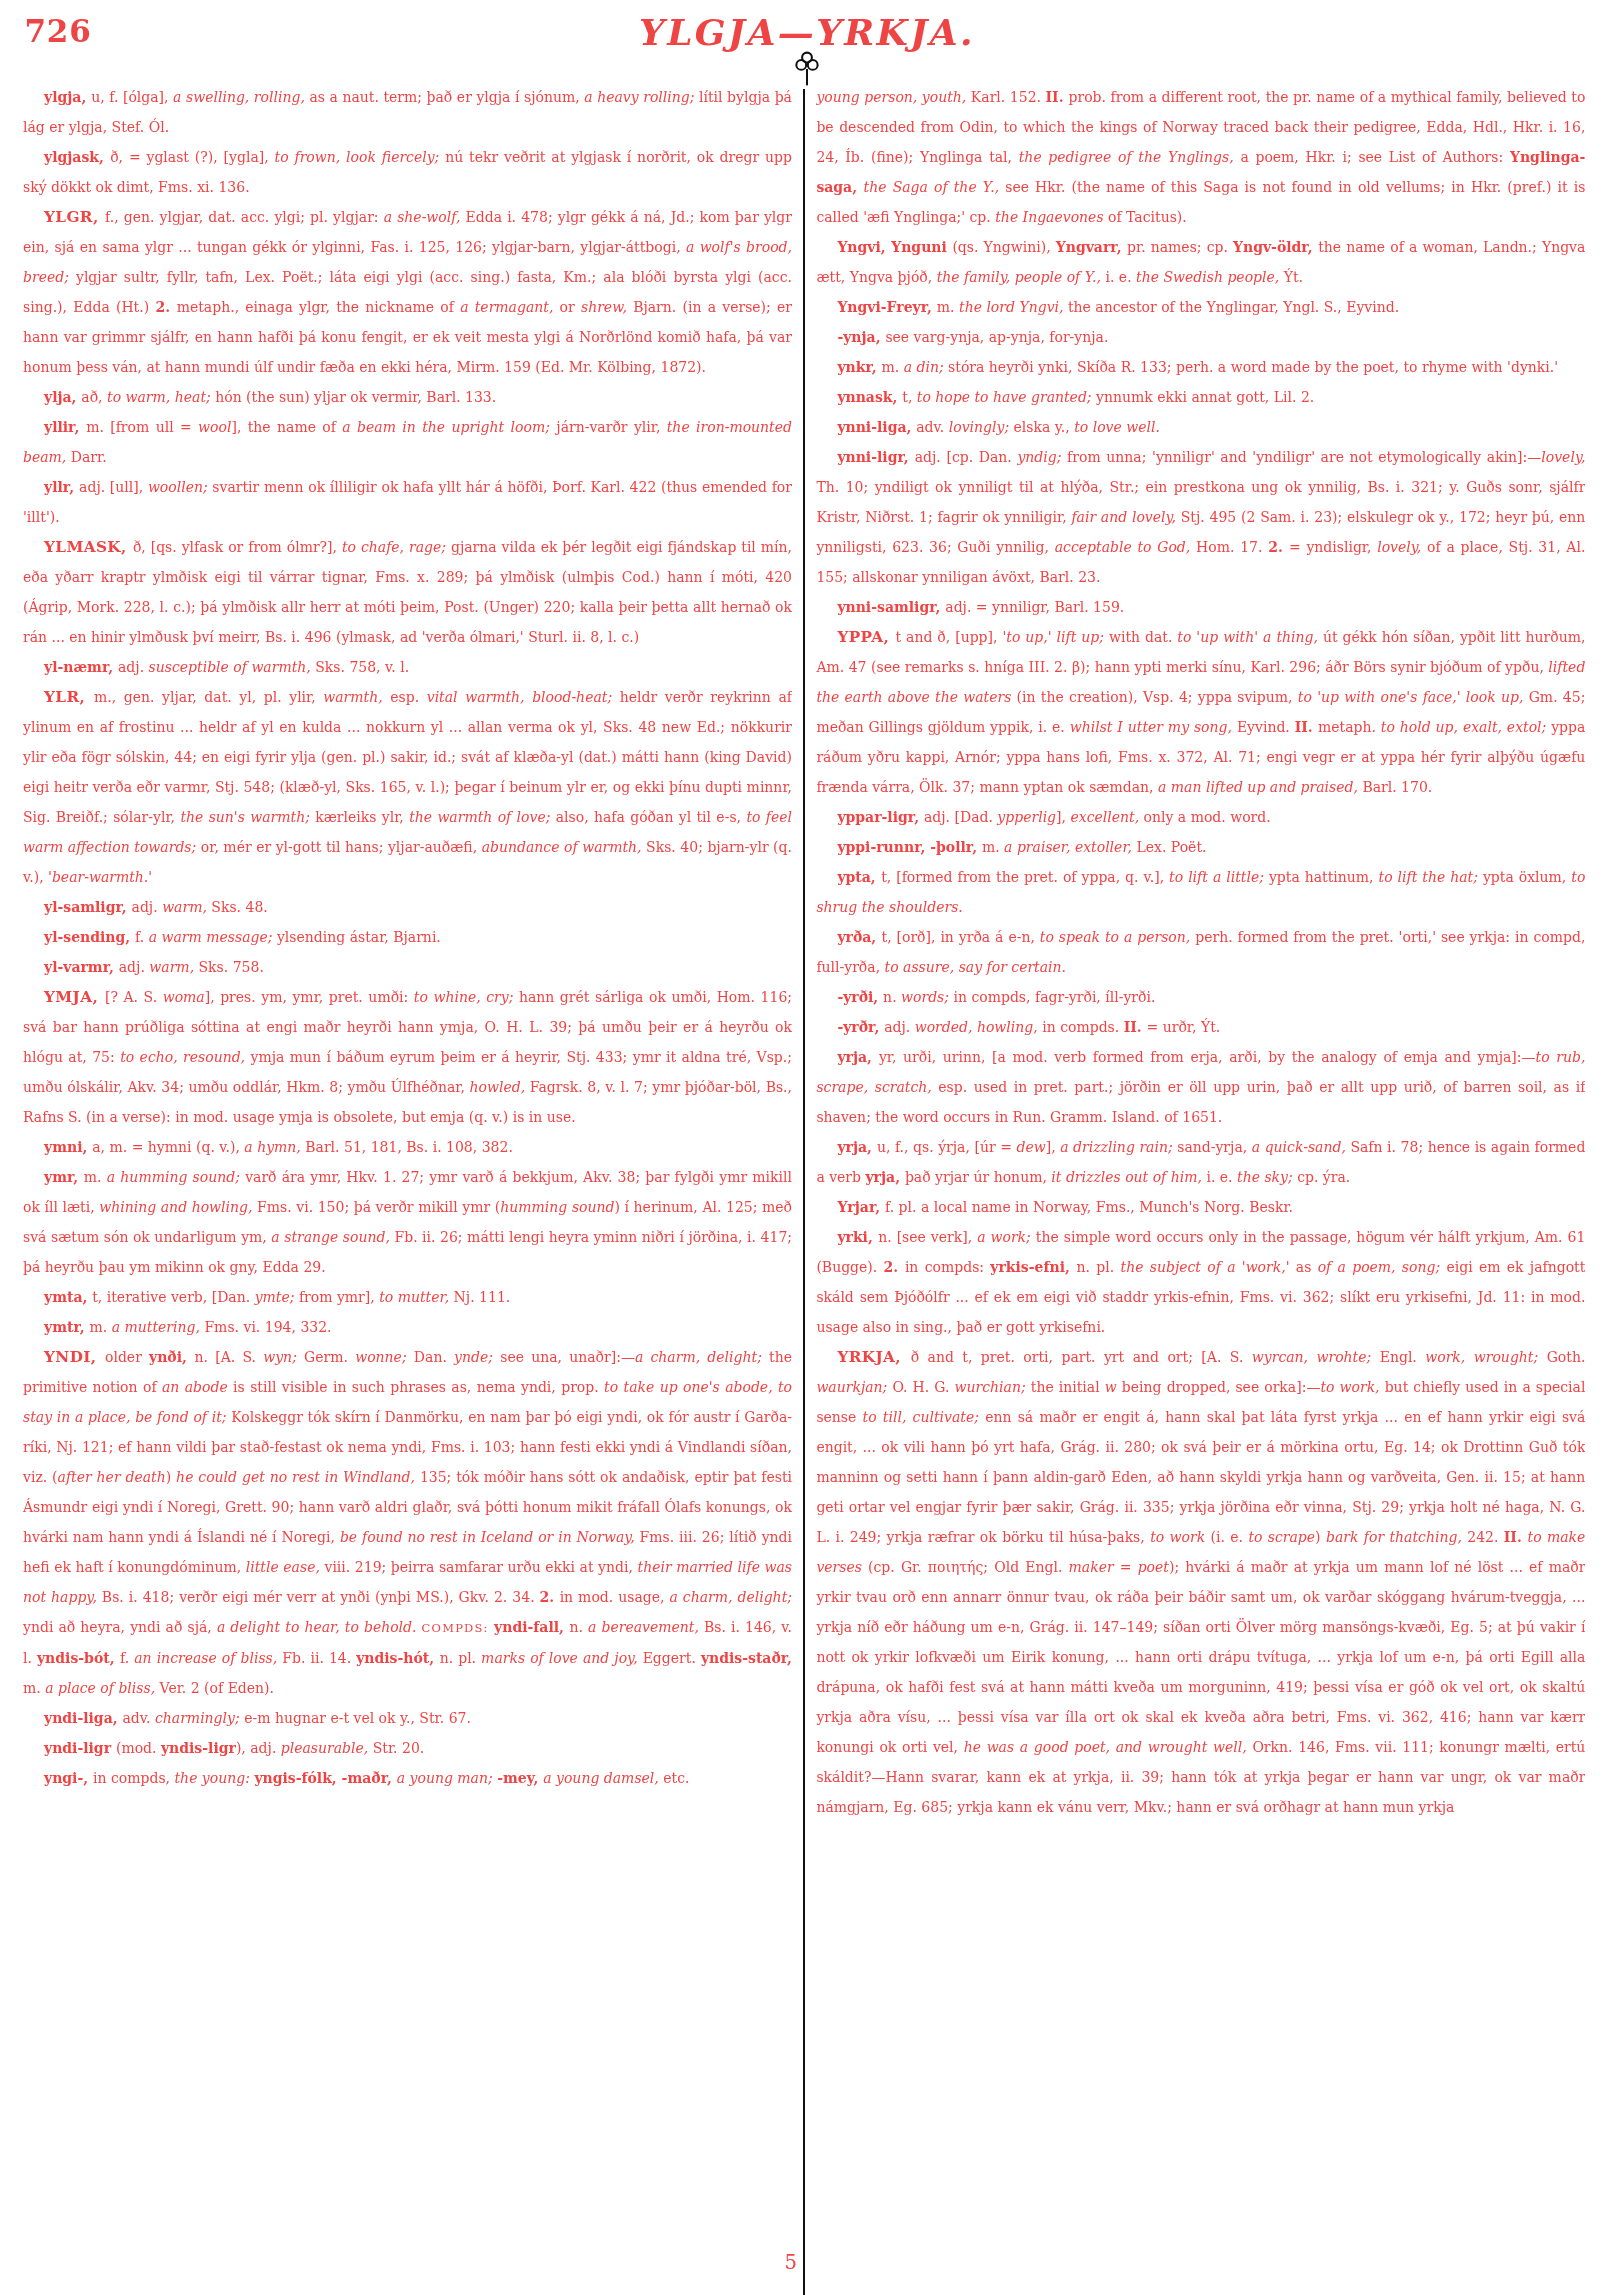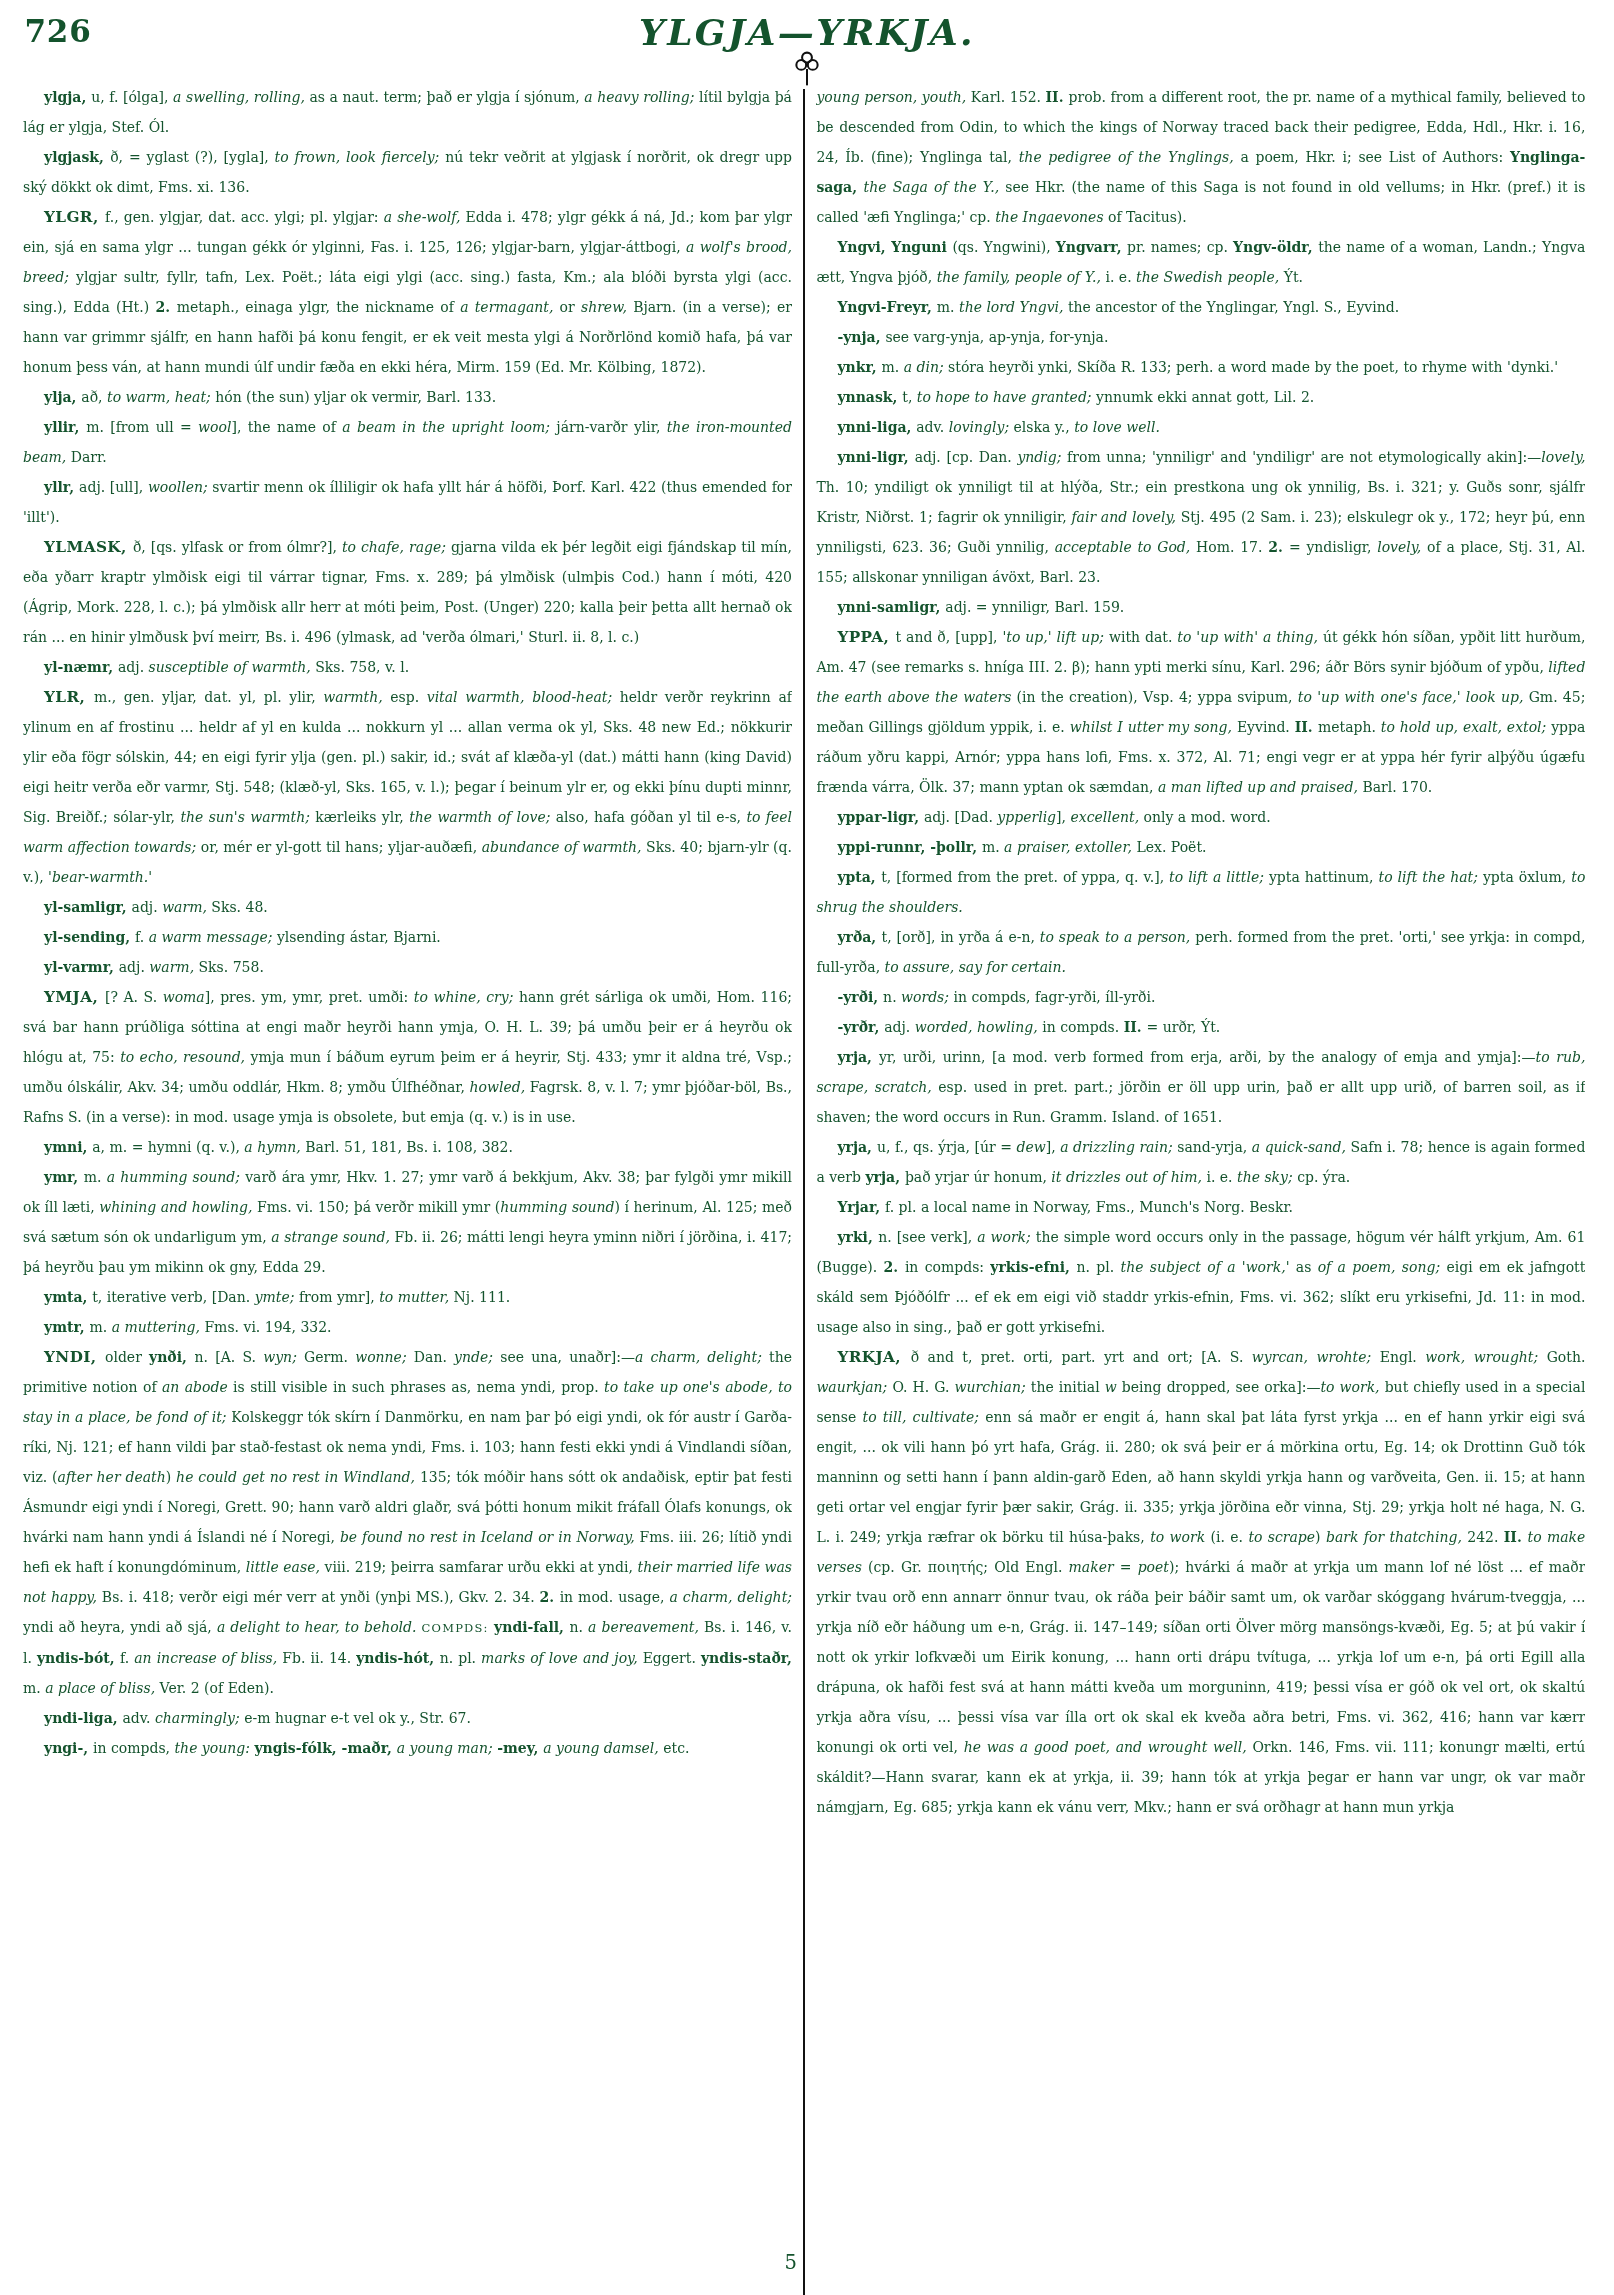--- a/index.html
+++ b/index.html
@@ -1,16 +1,16 @@
 <!DOCTYPE html>
 <html style="font-size:13px"><head>
 <meta charset="utf-8">
 <style>
   html,body{margin:0;padding:0;background:#d8d5ce;}
-  .page{position:relative;width:1614px;height:2295px;background:#ffffff;color:#14532d;
+  .page{position:relative;width:1614px;height:2295px;background:#ffffff;color:#ef4444;
         font-family:"DejaVu Serif", serif;overflow:hidden;}
   .page-header{position:absolute;top:11.4px;left:0;width:100%;height:52px;}
   .page-number{position:absolute;left:24.5px;top:1.6px;font-size:31px;font-weight:bold;letter-spacing:0.8px;}
   .page-title{position:absolute;left:0;right:0;top:0;text-align:center;font-size:36px;font-weight:bold;letter-spacing:2.4px;font-style:italic;}
   .ornament{position:absolute;left:50%;top:51px;transform:translateX(-50%);}
   .columns{position:absolute;top:82px;left:23px;right:23px;bottom:0;display:flex;}
   .column{width:769px;overflow:hidden;font-size:14px;line-height:30px;text-align:justify;
           hyphens:none;}
   .divider{width:1.6px;background:#111;margin:0 11.4px;margin-top:6.5px;}
   .entry{margin:0;text-indent:21px;}
@@ -54,20 +54,21 @@
         <p class="entry"><span class="s-h">yl-samligr, </span><span class="s-r">adj. </span><span class="s-i">warm, </span><span class="s-r">Sks. 48.</span></p>
         <p class="entry"><span class="s-h">yl-sending, </span><span class="s-r">f. </span><span class="s-i">a warm message; </span><span class="s-r">ylsending ástar, Bjarni.</span></p>
         <p class="entry"><span class="s-h">yl-varmr, </span><span class="s-r">adj. </span><span class="s-i">warm, </span><span class="s-r">Sks. 758.</span></p>
         <p class="entry"><span class="s-H">YMJA, </span><span class="s-r">[? A. S. </span><span class="s-i">woma</span><span class="s-r">], pres. ym, ymr, pret. umði: </span><span class="s-i">to whine, cry; </span><span class="s-r">hann grét sárliga ok umði, Hom. 116; svá bar hann prúðliga sóttina at engi maðr heyrði hann ymja, O. H. L. 39; þá umðu þeir er á heyrðu ok hlógu at, 75: </span><span class="s-i">to echo, resound, </span><span class="s-r">ymja mun í báðum eyrum þeim er á heyrir, Stj. 433; ymr it aldna tré, Vsp.; umðu ólskálir, Akv. 34; umðu oddlár, Hkm. 8; ymðu Úlfhéðnar, </span><span class="s-i">howled, </span><span class="s-r">Fagrsk. 8, v. l. 7; ymr þjóðar-böl, Bs., Rafns S. (in a verse): in mod. usage ymja is obsolete, but emja (q. v.) is in use.</span></p>
         <p class="entry"><span class="s-h">ymni, </span><span class="s-r">a, m. = hymni (q. v.), </span><span class="s-i">a hymn, </span><span class="s-r">Barl. 51, 181, Bs. i. 108, 382.</span></p>
         <p class="entry"><span class="s-h">ymr, </span><span class="s-r">m. </span><span class="s-i">a humming sound; </span><span class="s-r">varð ára ymr, Hkv. 1. 27; ymr varð á bekkjum, Akv. 38; þar fylgði ymr mikill ok íll læti, </span><span class="s-i">whining and howling, </span><span class="s-r">Fms. vi. 150; þá verðr mikill ymr (</span><span class="s-i">humming sound</span><span class="s-r">) í herinum, Al. 125; með svá sætum són ok undarligum ym, </span><span class="s-i">a strange sound, </span><span class="s-r">Fb. ii. 26; mátti lengi heyra yminn niðri í jörðina, i. 417; þá heyrðu þau ym mikinn ok gny, Edda 29.</span></p>
         <p class="entry"><span class="s-h">ymta, </span><span class="s-r">t, iterative verb, [Dan. </span><span class="s-i">ymte; </span><span class="s-r">from ymr], </span><span class="s-i">to mutter, </span><span class="s-r">Nj. 111.</span></p>
         <p class="entry"><span class="s-h">ymtr, </span><span class="s-r">m. </span><span class="s-i">a muttering, </span><span class="s-r">Fms. vi. 194, 332.</span></p>
         <p class="entry"><span class="s-H">YNDI, </span><span class="s-r">older </span><span class="s-h">ynði, </span><span class="s-r">n. [A. S. </span><span class="s-i">wyn; </span><span class="s-r">Germ. </span><span class="s-i">wonne; </span><span class="s-r">Dan. </span><span class="s-i">ynde; </span><span class="s-r">see una, unaðr]:—</span><span class="s-i">a charm, delight; </span><span class="s-r">the primitive notion of </span><span class="s-i">an abode </span><span class="s-r">is still visible in such phrases as, nema yndi, prop. </span><span class="s-i">to take up one's abode, to stay in a place, be fond of it; </span><span class="s-r">Kolskeggr tók skírn í Danmörku, en nam þar þó eigi yndi, ok fór austr í Garða-ríki, Nj. 121; ef hann vildi þar stað-festast ok nema yndi, Fms. i. 103; hann festi ekki yndi á Vindlandi síðan, viz. (</span><span class="s-i">after her death</span><span class="s-r">) </span><span class="s-i">he could get no rest in Windland, </span><span class="s-r">135; tók móðir hans sótt ok andaðisk, eptir þat festi Ásmundr eigi yndi í Noregi, Grett. 90; hann varð aldri glaðr, svá þótti honum mikit fráfall Ólafs konungs, ok hvárki nam hann yndi á Íslandi né í Noregi, </span><span class="s-i">be found no rest in Iceland or in Norway, </span><span class="s-r">Fms. iii. 26; lítið yndi hefi ek haft í konungdóminum, </span><span class="s-i">little ease, </span><span class="s-r">viii. 219; þeirra samfarar urðu ekki at yndi, </span><span class="s-i">their married life was not happy, </span><span class="s-r">Bs. i. 418; verðr eigi mér verr at ynði (ynþi MS.), Gkv. 2. 34. </span><span class="s-b">2. </span><span class="s-r">in mod. usage, </span><span class="s-i">a charm, delight; </span><span class="s-r">yndi að heyra, yndi að sjá, </span><span class="s-i">a delight to hear, to behold. </span><span class="s-sc">COMPDS: </span><span class="s-h">yndi-fall, </span><span class="s-r">n. </span><span class="s-i">a bereavement, </span><span class="s-r">Bs. i. 146, v. l. </span><span class="s-h">yndis-bót, </span><span class="s-r">f. </span><span class="s-i">an increase of bliss, </span><span class="s-r">Fb. ii. 14. </span><span class="s-h">yndis-hót, </span><span class="s-r">n. pl. </span><span class="s-i">marks of love and joy, </span><span class="s-r">Eggert. </span><span class="s-h">yndis-staðr, </span><span class="s-r">m. </span><span class="s-i">a place of bliss, </span><span class="s-r">Ver. 2 (of Eden).</span></p>
         <p class="entry"><span class="s-h">yndi-liga, </span><span class="s-r">adv. </span><span class="s-i">charmingly; </span><span class="s-r">e-m hugnar e-t vel ok y., Str. 67.</span></p>
+        <p class="entry"><span class="s-h">yndi-ligr </span><span class="s-r">(mod. </span><span class="s-h">yndis-ligr</span><span class="s-r">), adj. </span><span class="s-i">pleasurable, </span><span class="s-r">Str. 20.</span></p>
         <p class="entry"><span class="s-h">yngi-, </span><span class="s-r">in compds, </span><span class="s-i">the young: </span><span class="s-h">yngis-fólk, -maðr, </span><span class="s-i">a young man; </span><span class="s-h">-mey, </span><span class="s-i">a young damsel, </span><span class="s-r">etc.</span></p>
       </div>
     <div class="divider"></div>
     <div class="column">
         <p class="entry cont"><span class="s-i">young person, youth, </span><span class="s-r">Karl. 152. </span><span class="s-b">II. </span><span class="s-r">prob. from a different root, the pr. name of a mythical family, believed to be descended from Odin, to which the kings of Norway traced back their pedigree, Edda, Hdl., Hkr. i. 16, 24, Íb. (fine); Ynglinga tal, </span><span class="s-i">the pedigree of the Ynglings, </span><span class="s-r">a poem, Hkr. i; see List of Authors: </span><span class="s-h">Ynglinga-saga, </span><span class="s-i">the Saga of the Y., </span><span class="s-r">see Hkr. (the name of this Saga is not found in old vellums; in Hkr. (pref.) it is called 'æfi Ynglinga;' cp. </span><span class="s-i">the Ingaevones </span><span class="s-r">of Tacitus).</span></p>
         <p class="entry"><span class="s-h">Yngvi, Ynguni </span><span class="s-r">(qs. Yngwini), </span><span class="s-h">Yngvarr, </span><span class="s-r">pr. names; cp. </span><span class="s-h">Yngv-öldr, </span><span class="s-r">the name of a woman, Landn.; Yngva ætt, Yngva þjóð, </span><span class="s-i">the family, people of Y., </span><span class="s-r">i. e. </span><span class="s-i">the Swedish people, </span><span class="s-r">Ýt.</span></p>
         <p class="entry"><span class="s-h">Yngvi-Freyr, </span><span class="s-r">m. </span><span class="s-i">the lord Yngvi, </span><span class="s-r">the ancestor of the Ynglingar, Yngl. S., Eyvind.</span></p>
         <p class="entry"><span class="s-h">-ynja, </span><span class="s-r">see varg-ynja, ap-ynja, for-ynja.</span></p>
         <p class="entry"><span class="s-h">ynkr, </span><span class="s-r">m. </span><span class="s-i">a din; </span><span class="s-r">stóra heyrði ynki, Skíða R. 133; perh. a word made by the poet, to rhyme with 'dynki.'</span></p>
         <p class="entry"><span class="s-h">ynnask, </span><span class="s-r">t, </span><span class="s-i">to hope to have granted; </span><span class="s-r">ynnumk ekki annat gott, Lil. 2.</span></p>

